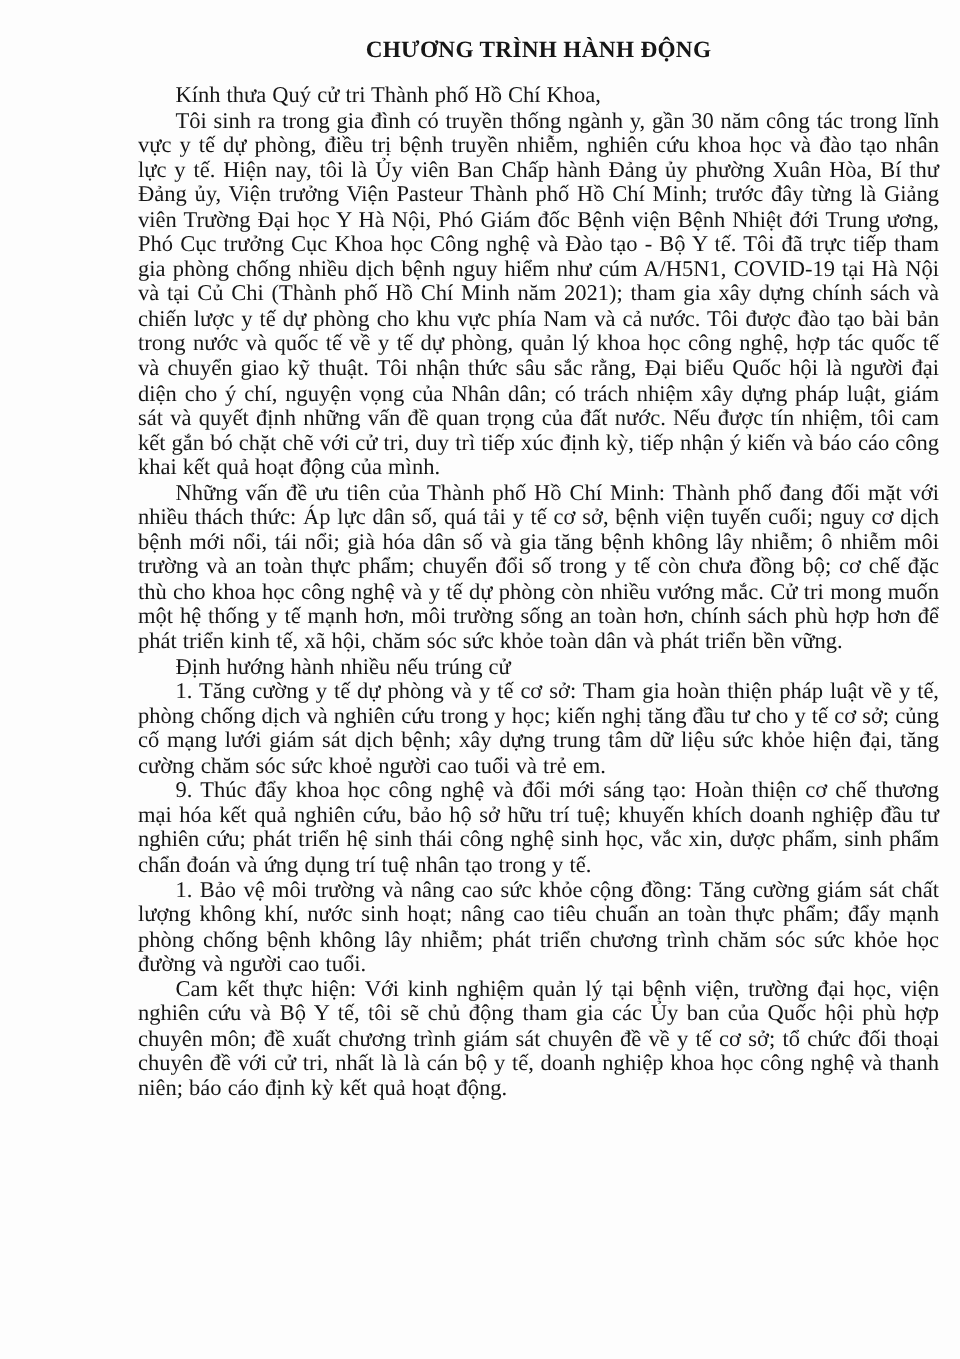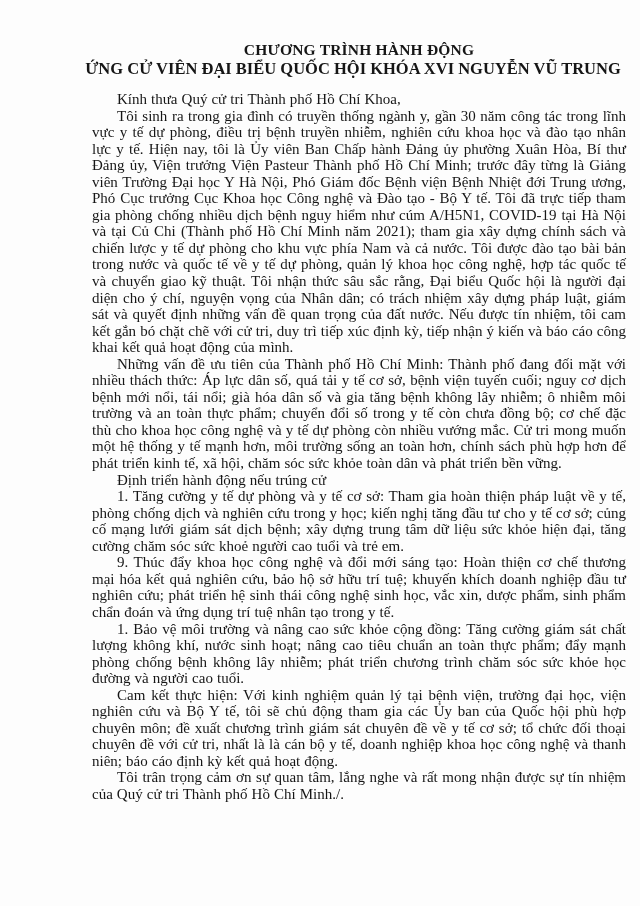--- a/index.html
+++ b/index.html
@@ -11,21 +11,21 @@
     width:640px;height:906px;
     background:var(--page_bg);
     overflow:hidden;
     font-family:"Liberation Serif","DejaVu Serif",serif;
     color:var(--text);
     -webkit-font-smoothing:antialiased;
   }
   .page{
     box-sizing:border-box;
     width:640px;height:906px;
-    padding:40px 14px 20px 92px; 
+    padding:24px 14px 20px 92px; 
     background:var(--page_bg);
   }
   .doc-header{
     text-align:center;
     margin-bottom:13px;
   }
   .title1{
     font-weight:bold;
     font-size:15.5px;
     line-height:19px;
@@ -47,28 +47,26 @@
     text-indent:25px;
     word-spacing:.3px;
   }
 </style>
 </head>
 <body>
 
 <div class="page">
   <header class="doc-header">
     <div class="title1">CHƯƠNG TRÌNH HÀNH ĐỘNG</div>
-    <div class="title2">ỨNG CỬ VIÊN ĐẠI BIỂU QUỐC HỘI KHÓA XVI NGUYỄN VŨ TRUNG</div>
   </header>
 
   <main class="doc-body">
 
   <p class="para">Kính thưa Quý cử tri Thành phố Hồ Chí Khoa,</p>
       <p class="para">Tôi sinh ra trong gia đình có truyền thống ngành y, gần 30 năm công tác trong lĩnh vực y tế dự phòng, điều trị bệnh truyền nhiễm, nghiên cứu khoa học và đào tạo nhân lực y tế. Hiện nay, tôi là Ủy viên Ban Chấp hành Đảng ủy phường Xuân Hòa, Bí thư Đảng ủy, Viện trưởng Viện Pasteur Thành phố Hồ Chí Minh; trước đây từng là Giảng viên Trường Đại học Y Hà Nội, Phó Giám đốc Bệnh viện Bệnh Nhiệt đới Trung ương, Phó Cục trưởng Cục Khoa học Công nghệ và Đào tạo - Bộ Y tế. Tôi đã trực tiếp tham gia phòng chống nhiều dịch bệnh nguy hiểm như cúm A/H5N1, COVID-19 tại Hà Nội và tại Củ Chi (Thành phố Hồ Chí Minh năm 2021); tham gia xây dựng chính sách và chiến lược y tế dự phòng cho khu vực phía Nam và cả nước. Tôi được đào tạo bài bản trong nước và quốc tế về y tế dự phòng, quản lý khoa học công nghệ, hợp tác quốc tế và chuyển giao kỹ thuật. Tôi nhận thức sâu sắc rằng, Đại biểu Quốc hội là người đại diện cho ý chí, nguyện vọng của Nhân dân; có trách nhiệm xây dựng pháp luật, giám sát và quyết định những vấn đề quan trọng của đất nước. Nếu được tín nhiệm, tôi cam kết gắn bó chặt chẽ với cử tri, duy trì tiếp xúc định kỳ, tiếp nhận ý kiến và báo cáo công khai kết quả hoạt động của mình.</p>
       <p class="para">Những vấn đề ưu tiên của Thành phố Hồ Chí Minh: Thành phố đang đối mặt với nhiều thách thức: Áp lực dân số, quá tải y tế cơ sở, bệnh viện tuyến cuối; nguy cơ dịch bệnh mới nổi, tái nổi; già hóa dân số và gia tăng bệnh không lây nhiễm; ô nhiễm môi trường và an toàn thực phẩm; chuyển đổi số trong y tế còn chưa đồng bộ; cơ chế đặc thù cho khoa học công nghệ và y tế dự phòng còn nhiều vướng mắc. Cử tri mong muốn một hệ thống y tế mạnh hơn, môi trường sống an toàn hơn, chính sách phù hợp hơn để phát triển kinh tế, xã hội, chăm sóc sức khỏe toàn dân và phát triển bền vững.</p>
-      <p class="para">Định triển hành động nếu trúng cử</p>
+      <p class="para">Định hướng hành nhiều nếu trúng cử</p>
       <p class="para">1. Tăng cường y tế dự phòng và y tế cơ sở: Tham gia hoàn thiện pháp luật về y tế, phòng chống dịch và nghiên cứu trong y học; kiến nghị tăng đầu tư cho y tế cơ sở; củng cố mạng lưới giám sát dịch bệnh; xây dựng trung tâm dữ liệu sức khỏe hiện đại, tăng cường chăm sóc sức khoẻ người cao tuổi và trẻ em.</p>
       <p class="para">9. Thúc đẩy khoa học công nghệ và đổi mới sáng tạo: Hoàn thiện cơ chế thương mại hóa kết quả nghiên cứu, bảo hộ sở hữu trí tuệ; khuyến khích doanh nghiệp đầu tư nghiên cứu; phát triển hệ sinh thái công nghệ sinh học, vắc xin, dược phẩm, sinh phẩm chẩn đoán và ứng dụng trí tuệ nhân tạo trong y tế.</p>
       <p class="para">1. Bảo vệ môi trường và nâng cao sức khỏe cộng đồng: Tăng cường giám sát chất lượng không khí, nước sinh hoạt; nâng cao tiêu chuẩn an toàn thực phẩm; đẩy mạnh phòng chống bệnh không lây nhiễm; phát triển chương trình chăm sóc sức khỏe học đường và người cao tuổi.</p>
       <p class="para">Cam kết thực hiện: Với kinh nghiệm quản lý tại bệnh viện, trường đại học, viện nghiên cứu và Bộ Y tế, tôi sẽ chủ động tham gia các Ủy ban của Quốc hội phù hợp chuyên môn; đề xuất chương trình giám sát chuyên đề về y tế cơ sở; tổ chức đối thoại chuyên đề với cử tri, nhất là là cán bộ y tế, doanh nghiệp khoa học công nghệ và thanh niên; báo cáo định kỳ kết quả hoạt động.</p>
-      <p class="para">Tôi trân trọng cảm ơn sự quan tâm, lắng nghe và rất mong nhận được sự tín nhiệm của Quý cử tri Thành phố Hồ Chí Minh./.</p>
     </main>
 </div>
 
 </body></html>

